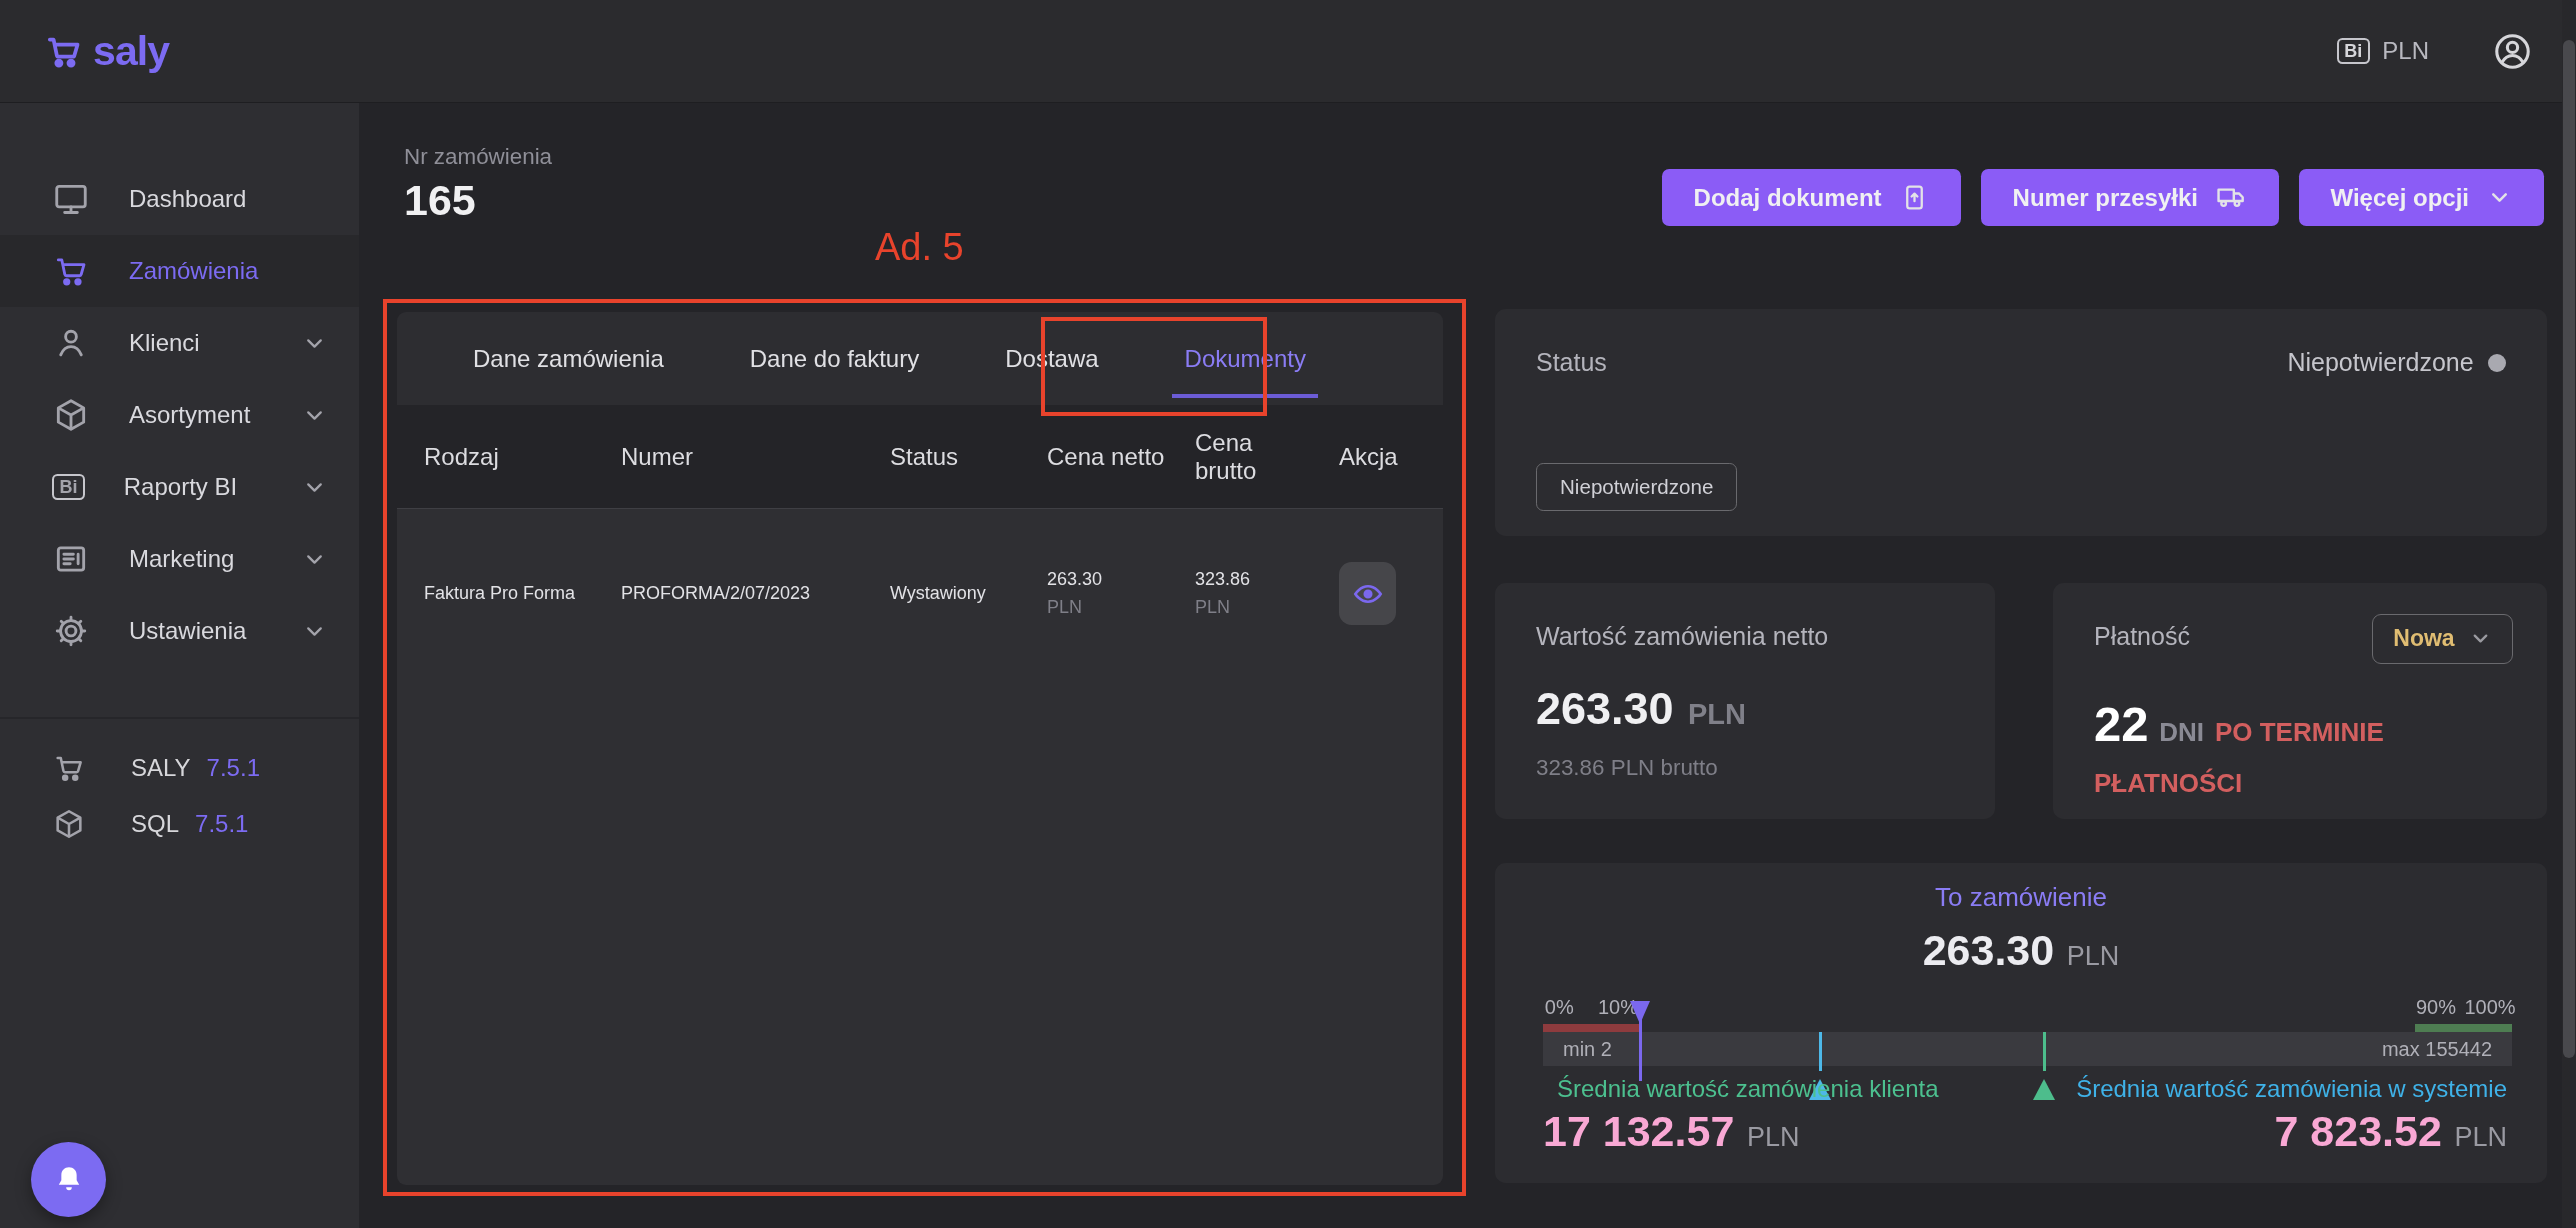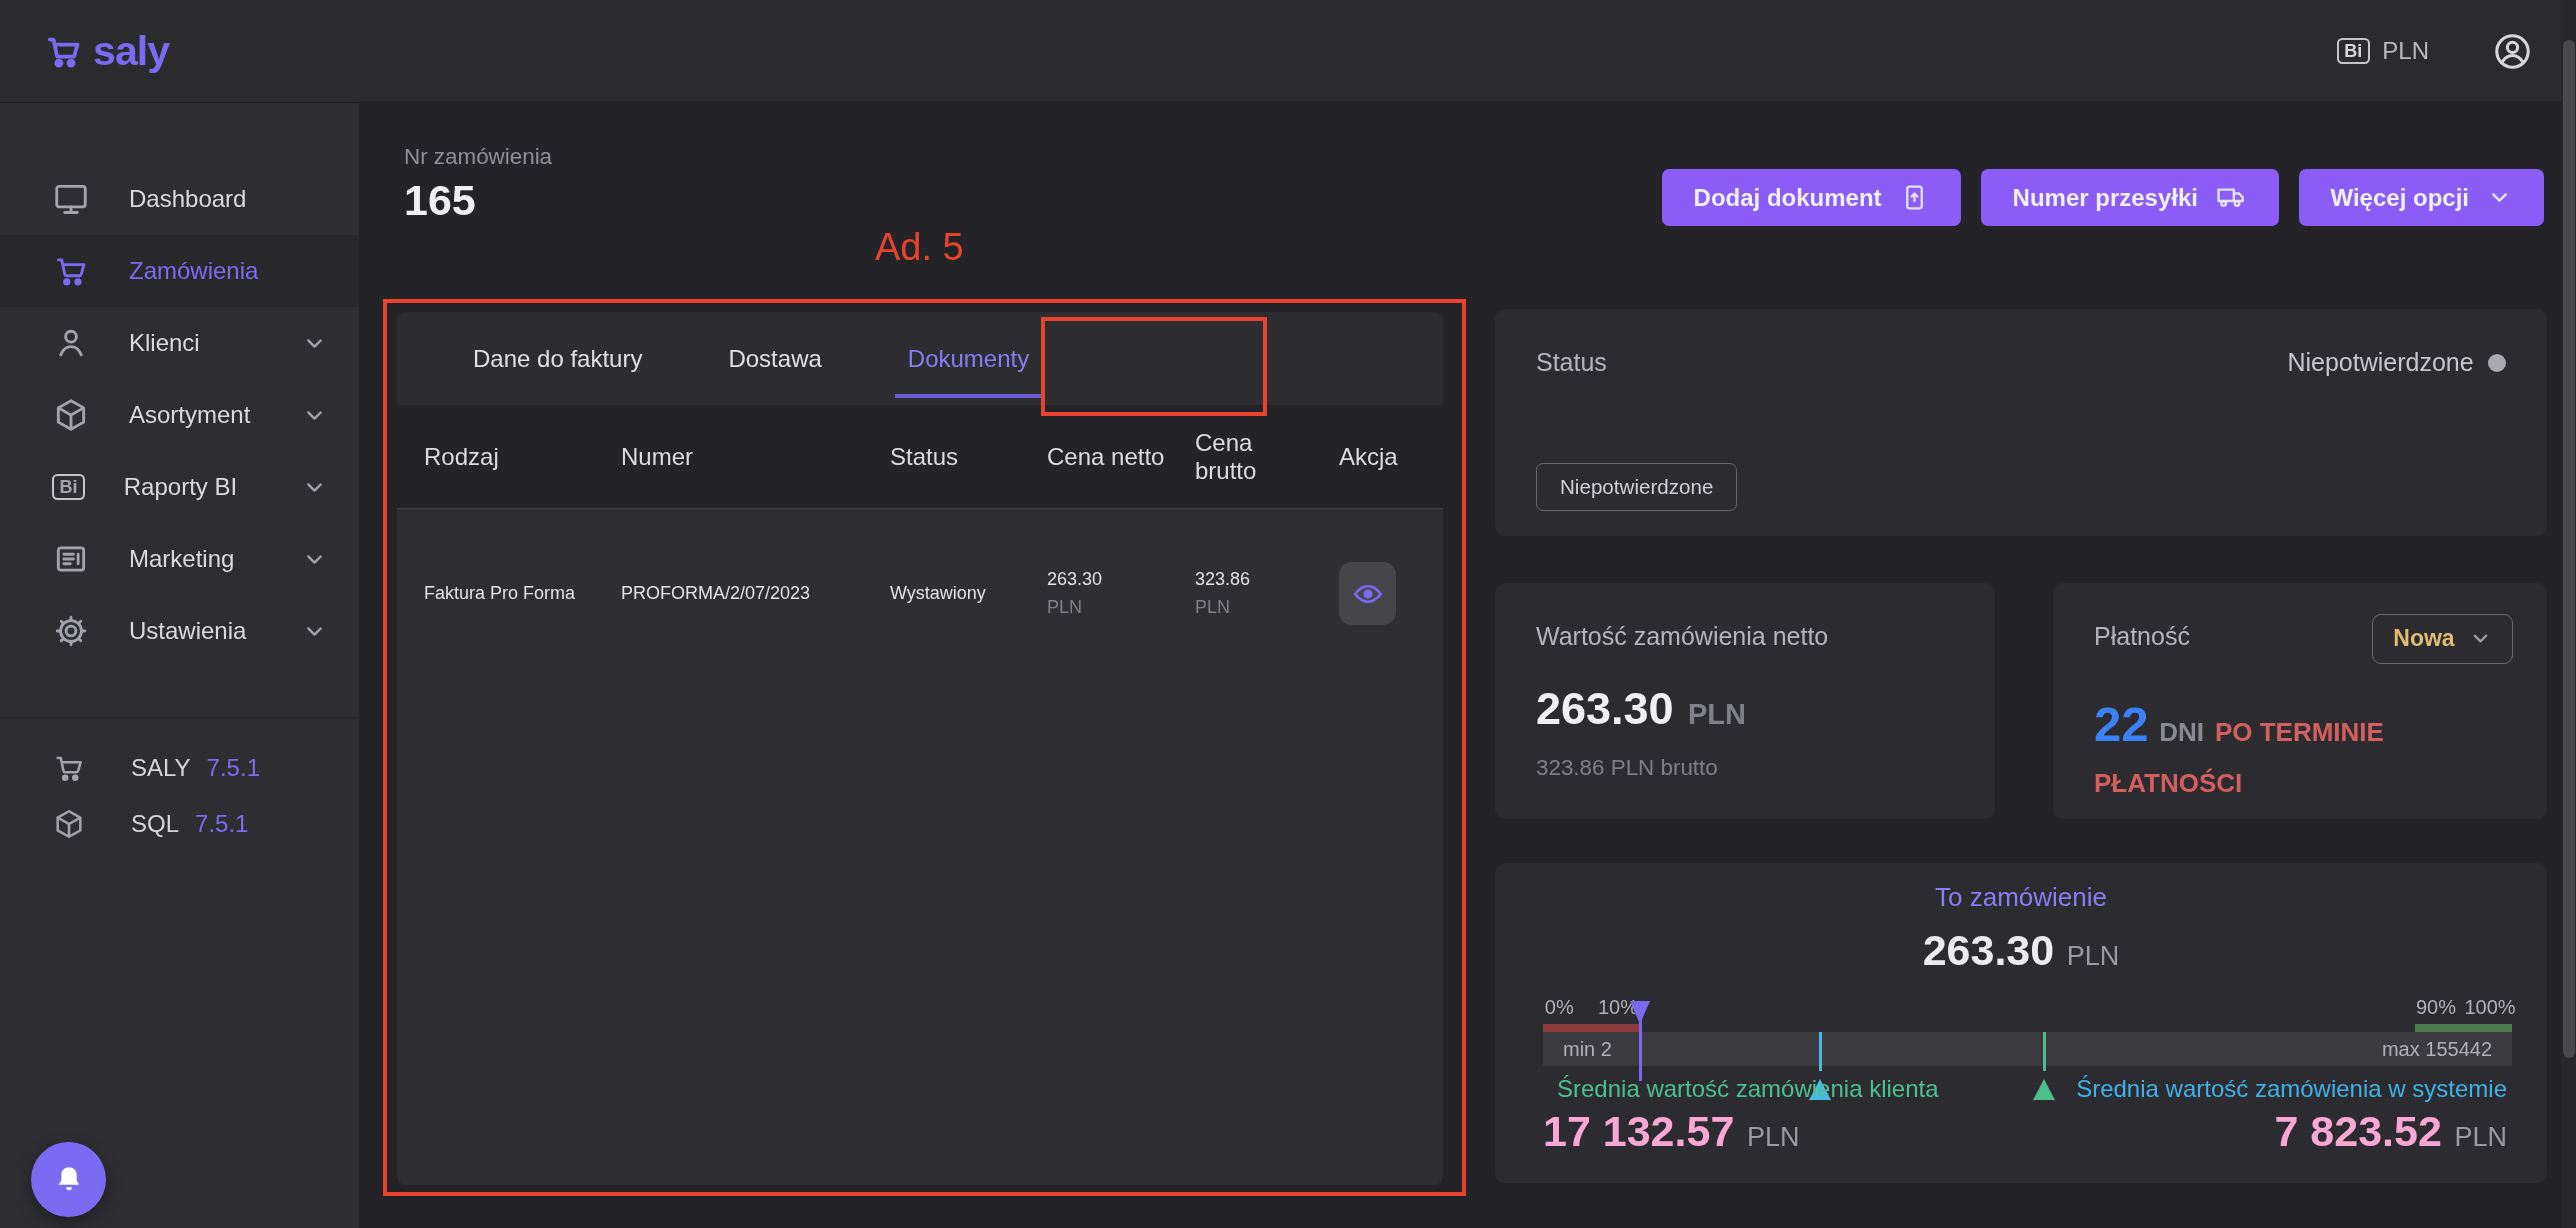--- a/index.html
+++ b/index.html
@@ -132,21 +132,21 @@
 
   .pay-card { left:2053px; top:583px; width:494px; height:236px; padding:39px 41px; }
   .nowa-chip {
     position:absolute; right:34px; top:30.5px; background:none;
     border:1.8px solid #6a6a6e; border-radius:9px; padding:10.8px 20px;
     display:flex; align-items:center; gap:14.4px; cursor:pointer;
   }
   .nowa-chip .nowa-txt { color:#e0bd72; font-size:23px; font-weight:bold; font-family:inherit; }
   .nowa-chip .chev { color:#9a9aa0; }
   .overdue { margin-top:36px; line-height:1.55; }
-  .overdue .days { font-size:49px; font-weight:bold; color:#3b82f6; }
+  .overdue .days { font-size:49px; font-weight:bold; color:#ffffff; }
   .overdue .dni { font-size:26px; font-weight:bold; color:#8a8a94; margin-left:10.8px; }
   .overdue .red { font-size:26px; font-weight:bold; color:#d35f5f; margin-left:10.8px; }
   .overdue .line2 { font-size:26px; font-weight:bold; color:#d35f5f; }
 
   
   .gauge-card { left:1495px; top:863px; width:1052px; height:320px; }
   .g-label { text-align:center; margin-top:19px; font-size:26px; color:#8a7cf4; }
   .g-value { display:flex; justify-content:center; align-items:baseline; gap:12.6px; margin-top:12.6px; }
   .g-value .v { font-size:43px; font-weight:bold; color:#ececf0; }
   .g-value .u { font-size:27px; color:#9a9aa2; }
@@ -373,20 +373,23 @@
             <polyline points="6 9 12 15 18 9"></polyline>
           </svg>
       </span>
     </button>
   </div>
 
   <div class="ad-note">Ad. 5</div>
 
   <div class="red-rect">
     <div class="tabstrip">
+      <div class="tab">
+          <span>Dane zamówienia</span>
+        </div>
       <div class="tab">
           <span>Dane do faktury</span>
         </div>
       <div class="tab">
           <span>Dostawa</span>
         </div>
       <div class="tab active">
         <span>Dokumenty</span>
         <span class="underline"></span>
       </div>

